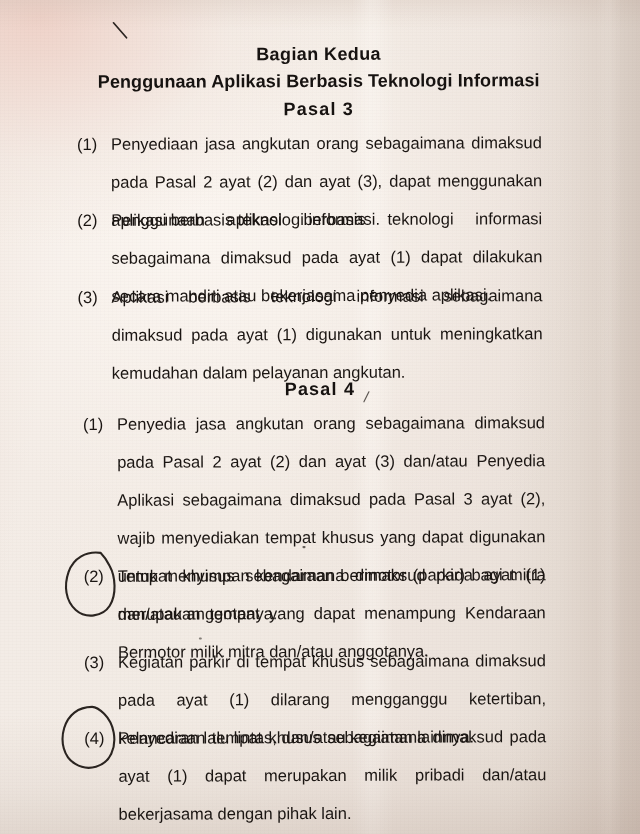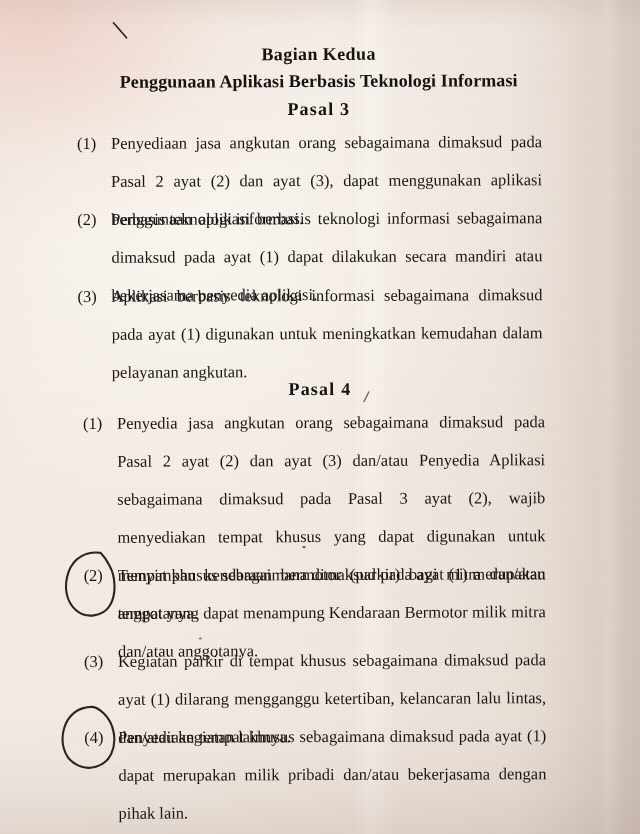--- a/index.html
+++ b/index.html
@@ -6,21 +6,21 @@
     margin: 0;
     padding: 0;
     background: #2b2b2b;
   }
   #page {
     position: relative;
     width: 640px;
     height: 834px;
     overflow: hidden;
     background: #f97316;
-    font-family: Liberation Serif, serif;
+    font-family: Liberation Sans, sans-serif;
     color: #1a1512;
     -webkit-font-smoothing: antialiased;
   }
 
   
   .paper-base {
     position: absolute;
     inset: 0;
     background:
       radial-gradient(ellipse 420px 320px at 6% 2%,

